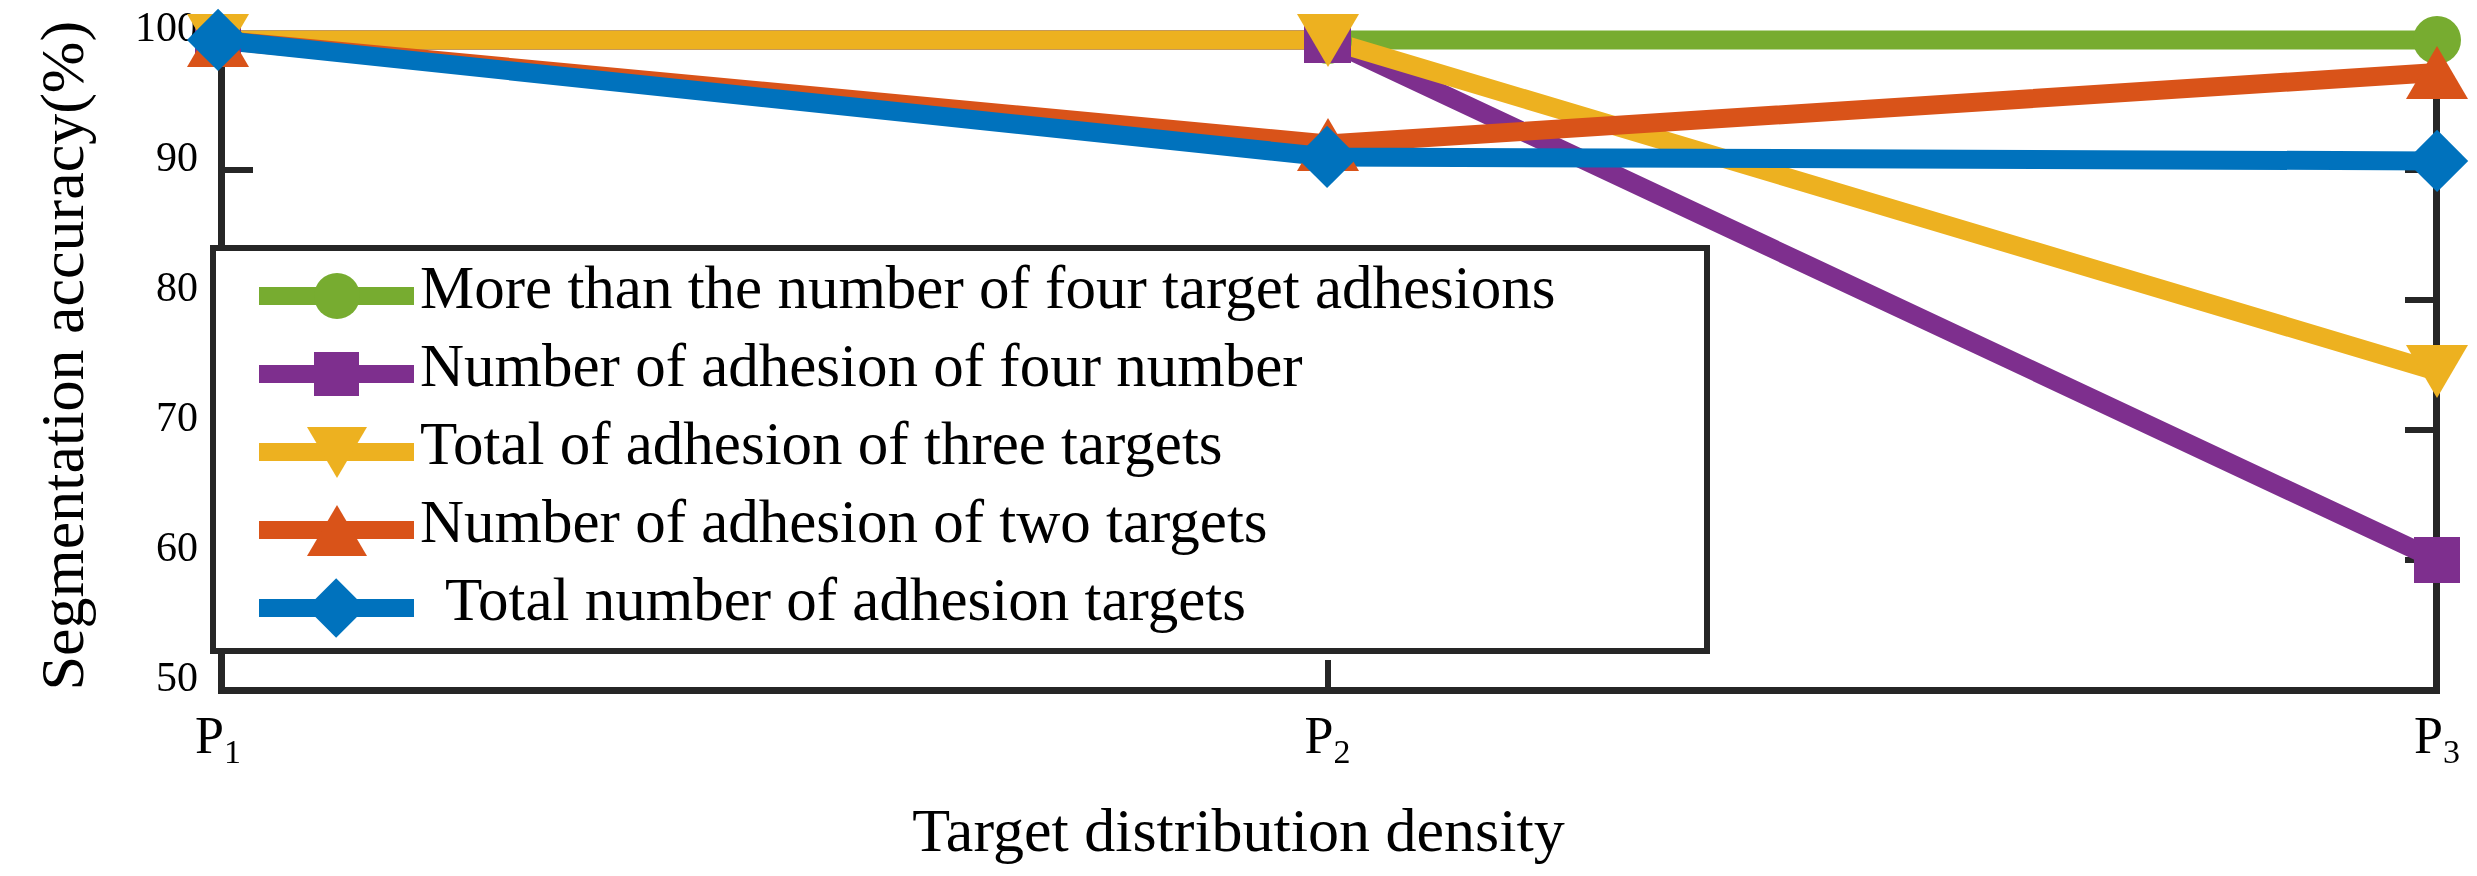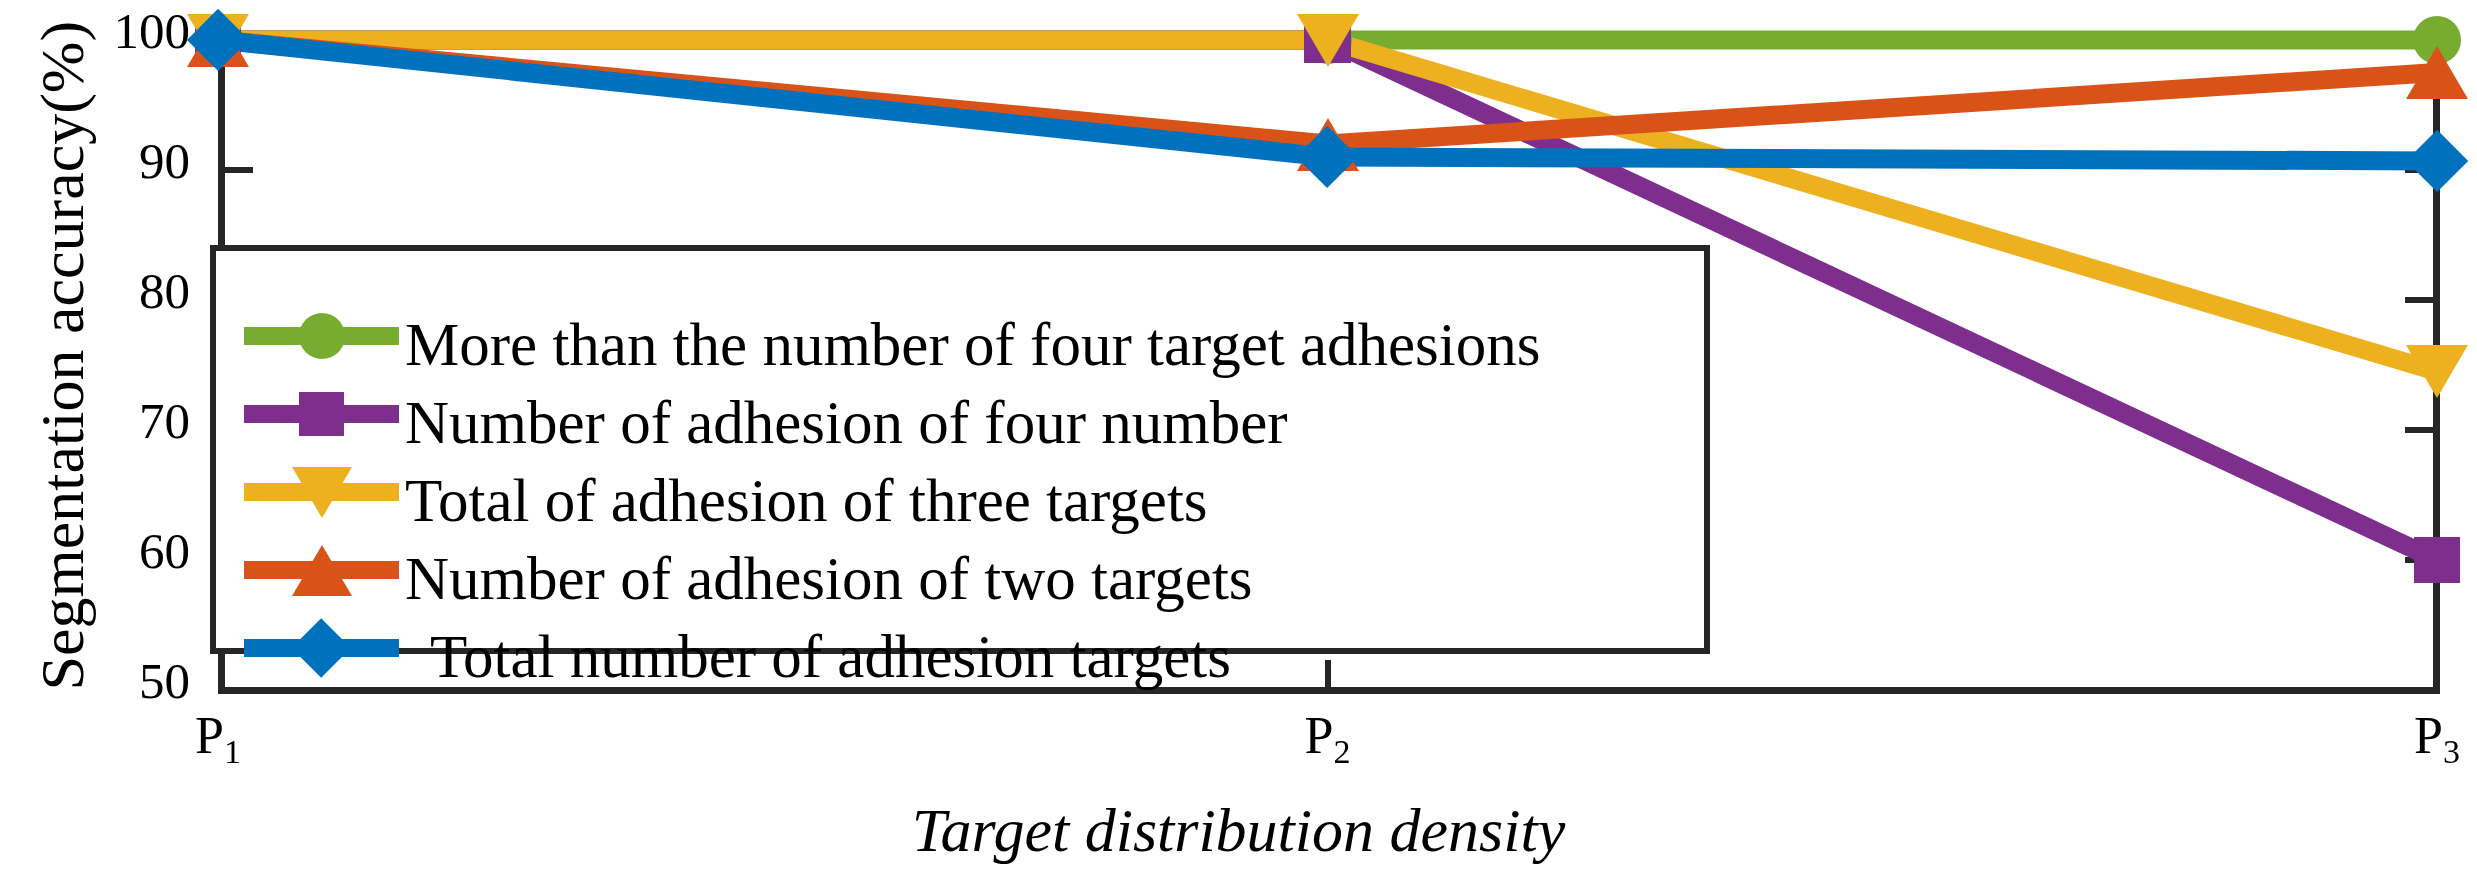--- a/index.html
+++ b/index.html
@@ -15,23 +15,23 @@
   #axis-right {left:2433px;top:40px;  width:7px;  height:654px;}
   #axis-bottom{left:218px; top:687px; width:2222px;height:7px;}
 
   .tick{position:absolute;background:#262626;height:6px;width:28px;}
   .tick.left {left:225px;}
   .tick.right{left:2405px;}
   .xtick{position:absolute;background:#262626;width:6px;height:28px;top:660px;}
 
   .ytick-label{
     position:absolute;
-    right:8px;
+    right:0;
     text-align:right;
-    font-size:51px;
+    font-size:42px;
     color:#000;
     line-height:1;
     white-space:nowrap;
   }
   .ytick-label-wrap{position:absolute;left:0;width:198px;}
 
   .xtick-label{
     position:absolute;
     font-size:52px;
     color:#000;
@@ -42,21 +42,20 @@
   .xtick-label .sub{font-size:34px;vertical-align:-0.30em;}
 
   #x-axis-title{
     position:absolute;
     left:0;width:2477px;
     top:795px;
     text-align:center;
     font-size:62px;
     color:#000;
     white-space:nowrap;
-    font-style:italic;
   }
   #y-axis-title{
     position:absolute;
     left:-268px;
     top:325px;
     width:660px;
     text-align:center;
     font-size:62px;
     color:#000;
     transform:rotate(-90deg);
@@ -69,26 +68,25 @@
     position:absolute;
     left:210px;top:245px;
     width:1500px;height:409px;
     border:6px solid #262626;
     background:#ffffff;
     box-sizing:border-box;
     z-index:6;
   }
   .legend-row{
     position:absolute;
-    left:28px;
+    left:43px;
     height:78px;
     display:flex;
-    align-items:flex-end;
-    white-space:nowrap;
-    margin-top:40px;
+    align-items:flex-start;
+    white-space:nowrap;
   }
   .legend-sample{
     position:relative;
     width:155px;height:78px;
     flex:0 0 155px;
   }
   .legend-sample .ln{
     position:absolute;left:0;top:50%;
     margin-top:-9px;
     width:155px;height:18px;

